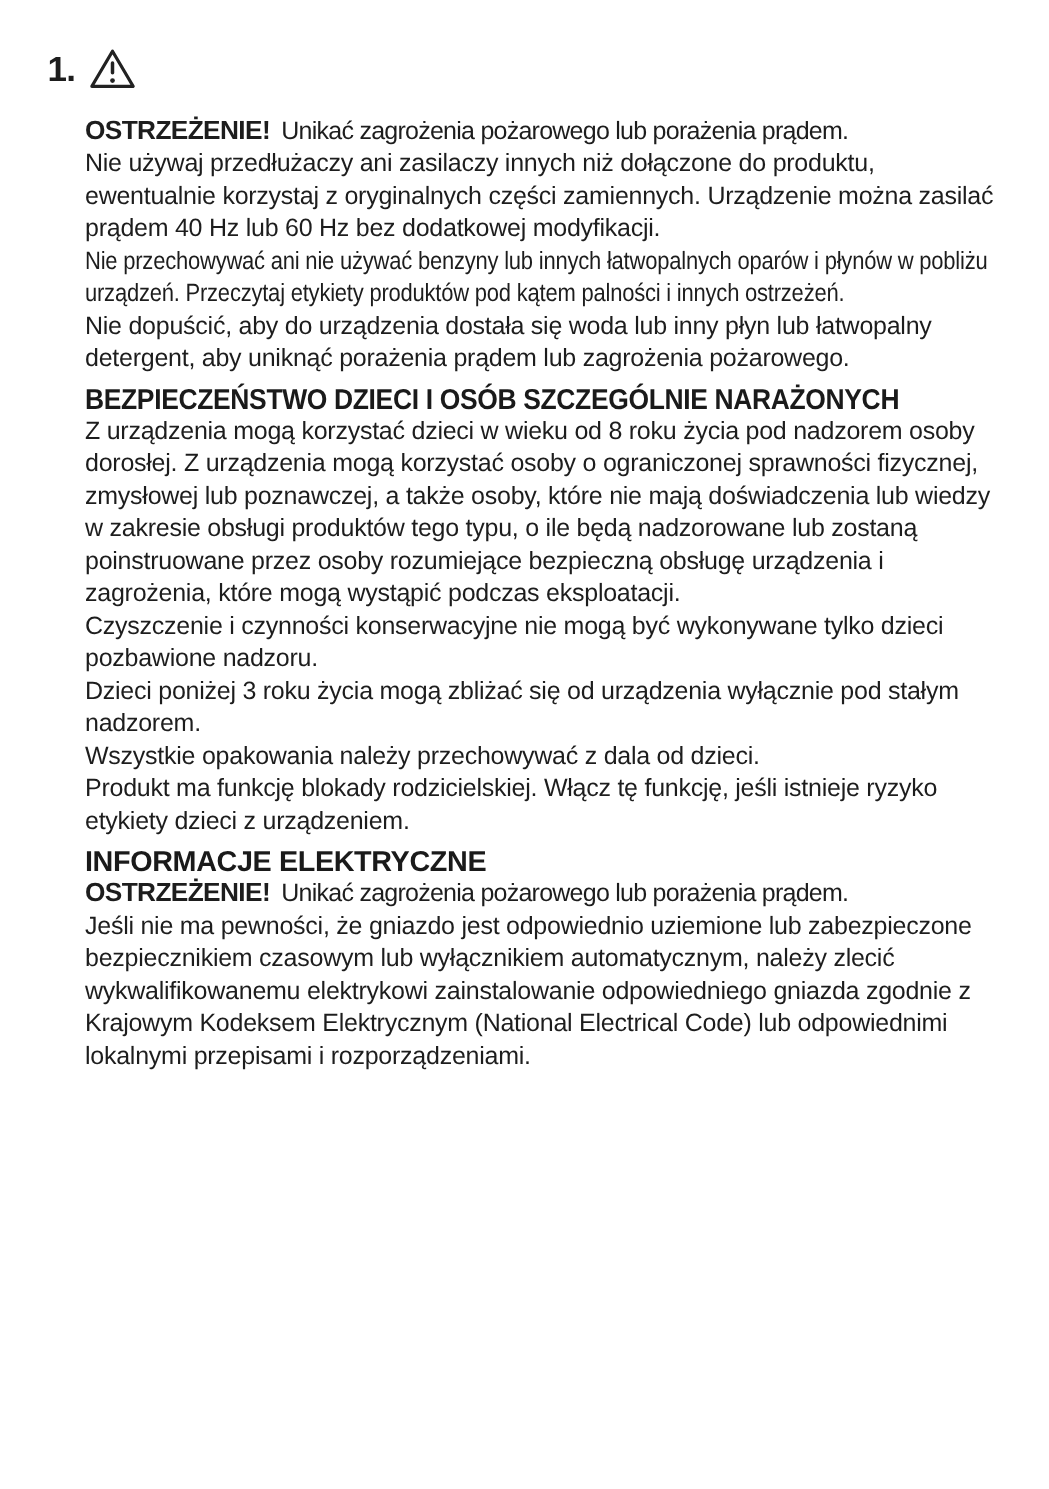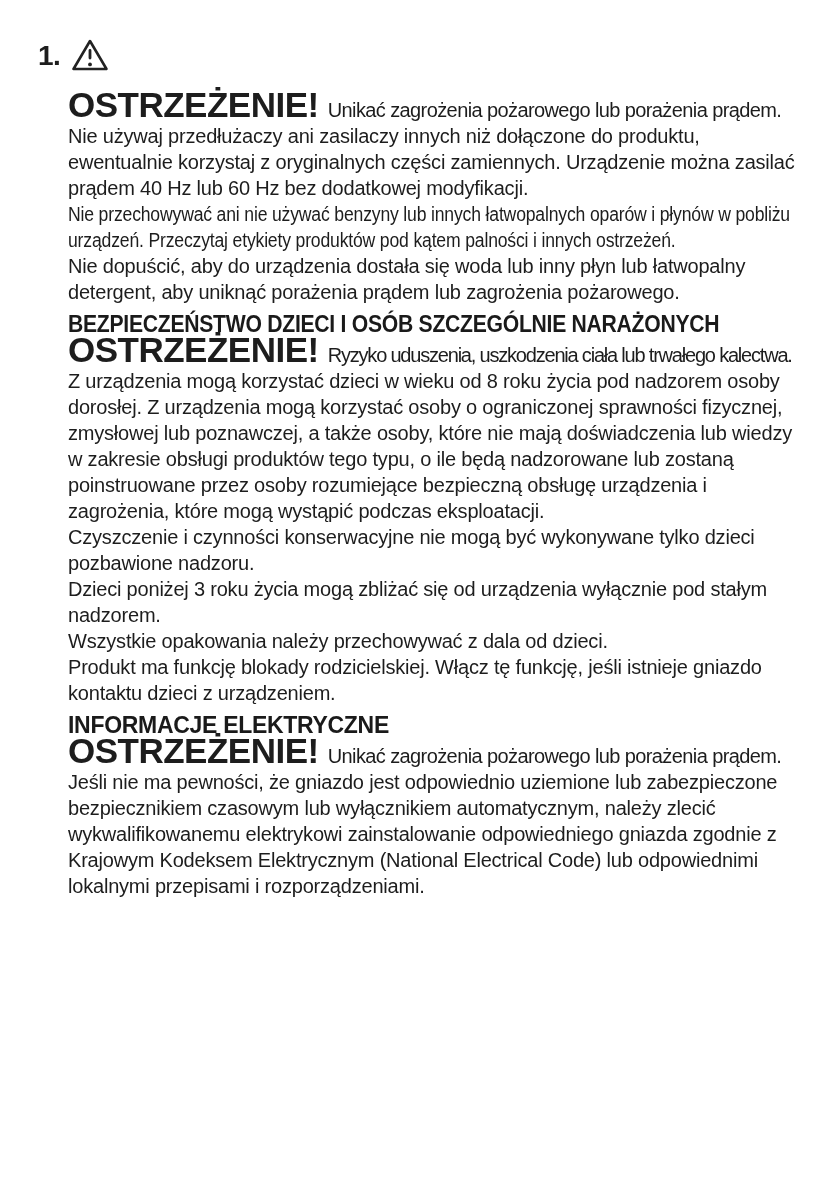--- a/index.html
+++ b/index.html
@@ -29,21 +29,21 @@
   .content {
     width: 727px;
     margin: 20px 0 0 68px;
     font-size: 20px;
     line-height: 26px;
     letter-spacing: -0.2px;
   }
   p.body { margin: 0; }
   .lead {
     font-weight: bold;
-    font-size: 35px;
+    font-size: 21px;
     letter-spacing: -0.5px;
     margin-right: 9px;
     line-height: 26px;
     white-space: nowrap;
   }
   .after-lead { letter-spacing: -0.6px; }
   .tight { letter-spacing: -1.2px; }
   .narrow {
     transform: scaleX(0.88);
     transform-origin: 0 50%;
@@ -81,26 +81,25 @@
   </h1>
 
   <div class="content">
 
     <p class="body"><span class="lead">OSTRZEŻENIE!</span><span class="after-lead">Unikać zagrożenia pożarowego lub porażenia prądem.</span></p>
     <p class="body">Nie używaj przedłużaczy ani zasilaczy innych niż dołączone do produktu, ewentualnie korzystaj z oryginalnych części zamiennych. Urządzenie można zasilać prądem 40 Hz lub 60 Hz bez dodatkowej modyfikacji.</p>
     <p class="body narrow">Nie przechowywać ani nie używać benzyny lub innych łatwopalnych oparów i płynów w pobliżu urządzeń. Przeczytaj etykiety produktów pod kątem palności i innych ostrzeżeń.</p>
     <p class="body">Nie dopuścić, aby do urządzenia dostała się woda lub inny płyn lub łatwopalny detergent, aby uniknąć porażenia prądem lub zagrożenia pożarowego.</p>
 
     <h2 class="heading narrow-heading">BEZPIECZEŃSTWO DZIECI I OSÓB SZCZEGÓLNIE NARAŻONYCH</h2>
-    <p class="body"><span class="lead">OSTRZEŻENIE!</span><span class="tight">Ryzyko uduszenia, uszkodzenia ciała lub trwałego kalectwa.</span></p>
     <p class="body">Z urządzenia mogą korzystać dzieci w wieku od 8 roku życia pod nadzorem osoby dorosłej. Z urządzenia mogą korzystać osoby o ograniczonej sprawności fizycznej, zmysłowej lub poznawczej, a także osoby, które nie mają doświadczenia lub wiedzy w zakresie obsługi produktów tego typu, o ile będą nadzorowane lub zostaną poinstruowane przez osoby rozumiejące bezpieczną obsługę urządzenia i zagrożenia, które mogą wystąpić podczas eksploatacji.</p>
     <p class="body">Czyszczenie i czynności konserwacyjne nie mogą być wykonywane tylko dzieci pozbawione nadzoru.</p>
     <p class="body">Dzieci poniżej 3 roku życia mogą zbliżać się od urządzenia wyłącznie pod stałym nadzorem.</p>
     <p class="body">Wszystkie opakowania należy przechowywać z dala od dzieci.</p>
-    <p class="body">Produkt ma funkcję blokady rodzicielskiej. Włącz tę funkcję, jeśli istnieje gniazdo kontaktu dzieci z urządzeniem.</p>
+    <p class="body">Produkt ma funkcję blokady rodzicielskiej. Włącz tę funkcję, jeśli istnieje ryzyko etykiety dzieci z urządzeniem.</p>
 
     <h2 class="heading">INFORMACJE ELEKTRYCZNE</h2>
     <p class="body"><span class="lead">OSTRZEŻENIE!</span><span class="after-lead">Unikać zagrożenia pożarowego lub porażenia prądem.</span></p>
     <p class="body">Jeśli nie ma pewności, że gniazdo jest odpowiednio uziemione lub zabezpieczone bezpiecznikiem czasowym lub wyłącznikiem automatycznym, należy zlecić wykwalifikowanemu elektrykowi zainstalowanie odpowiedniego gniazda zgodnie z Krajowym Kodeksem Elektrycznym (National Electrical Code) lub odpowiednimi lokalnymi przepisami i rozporządzeniami.</p>
 
 
   </div>
 </div>
 
 </body></html>

